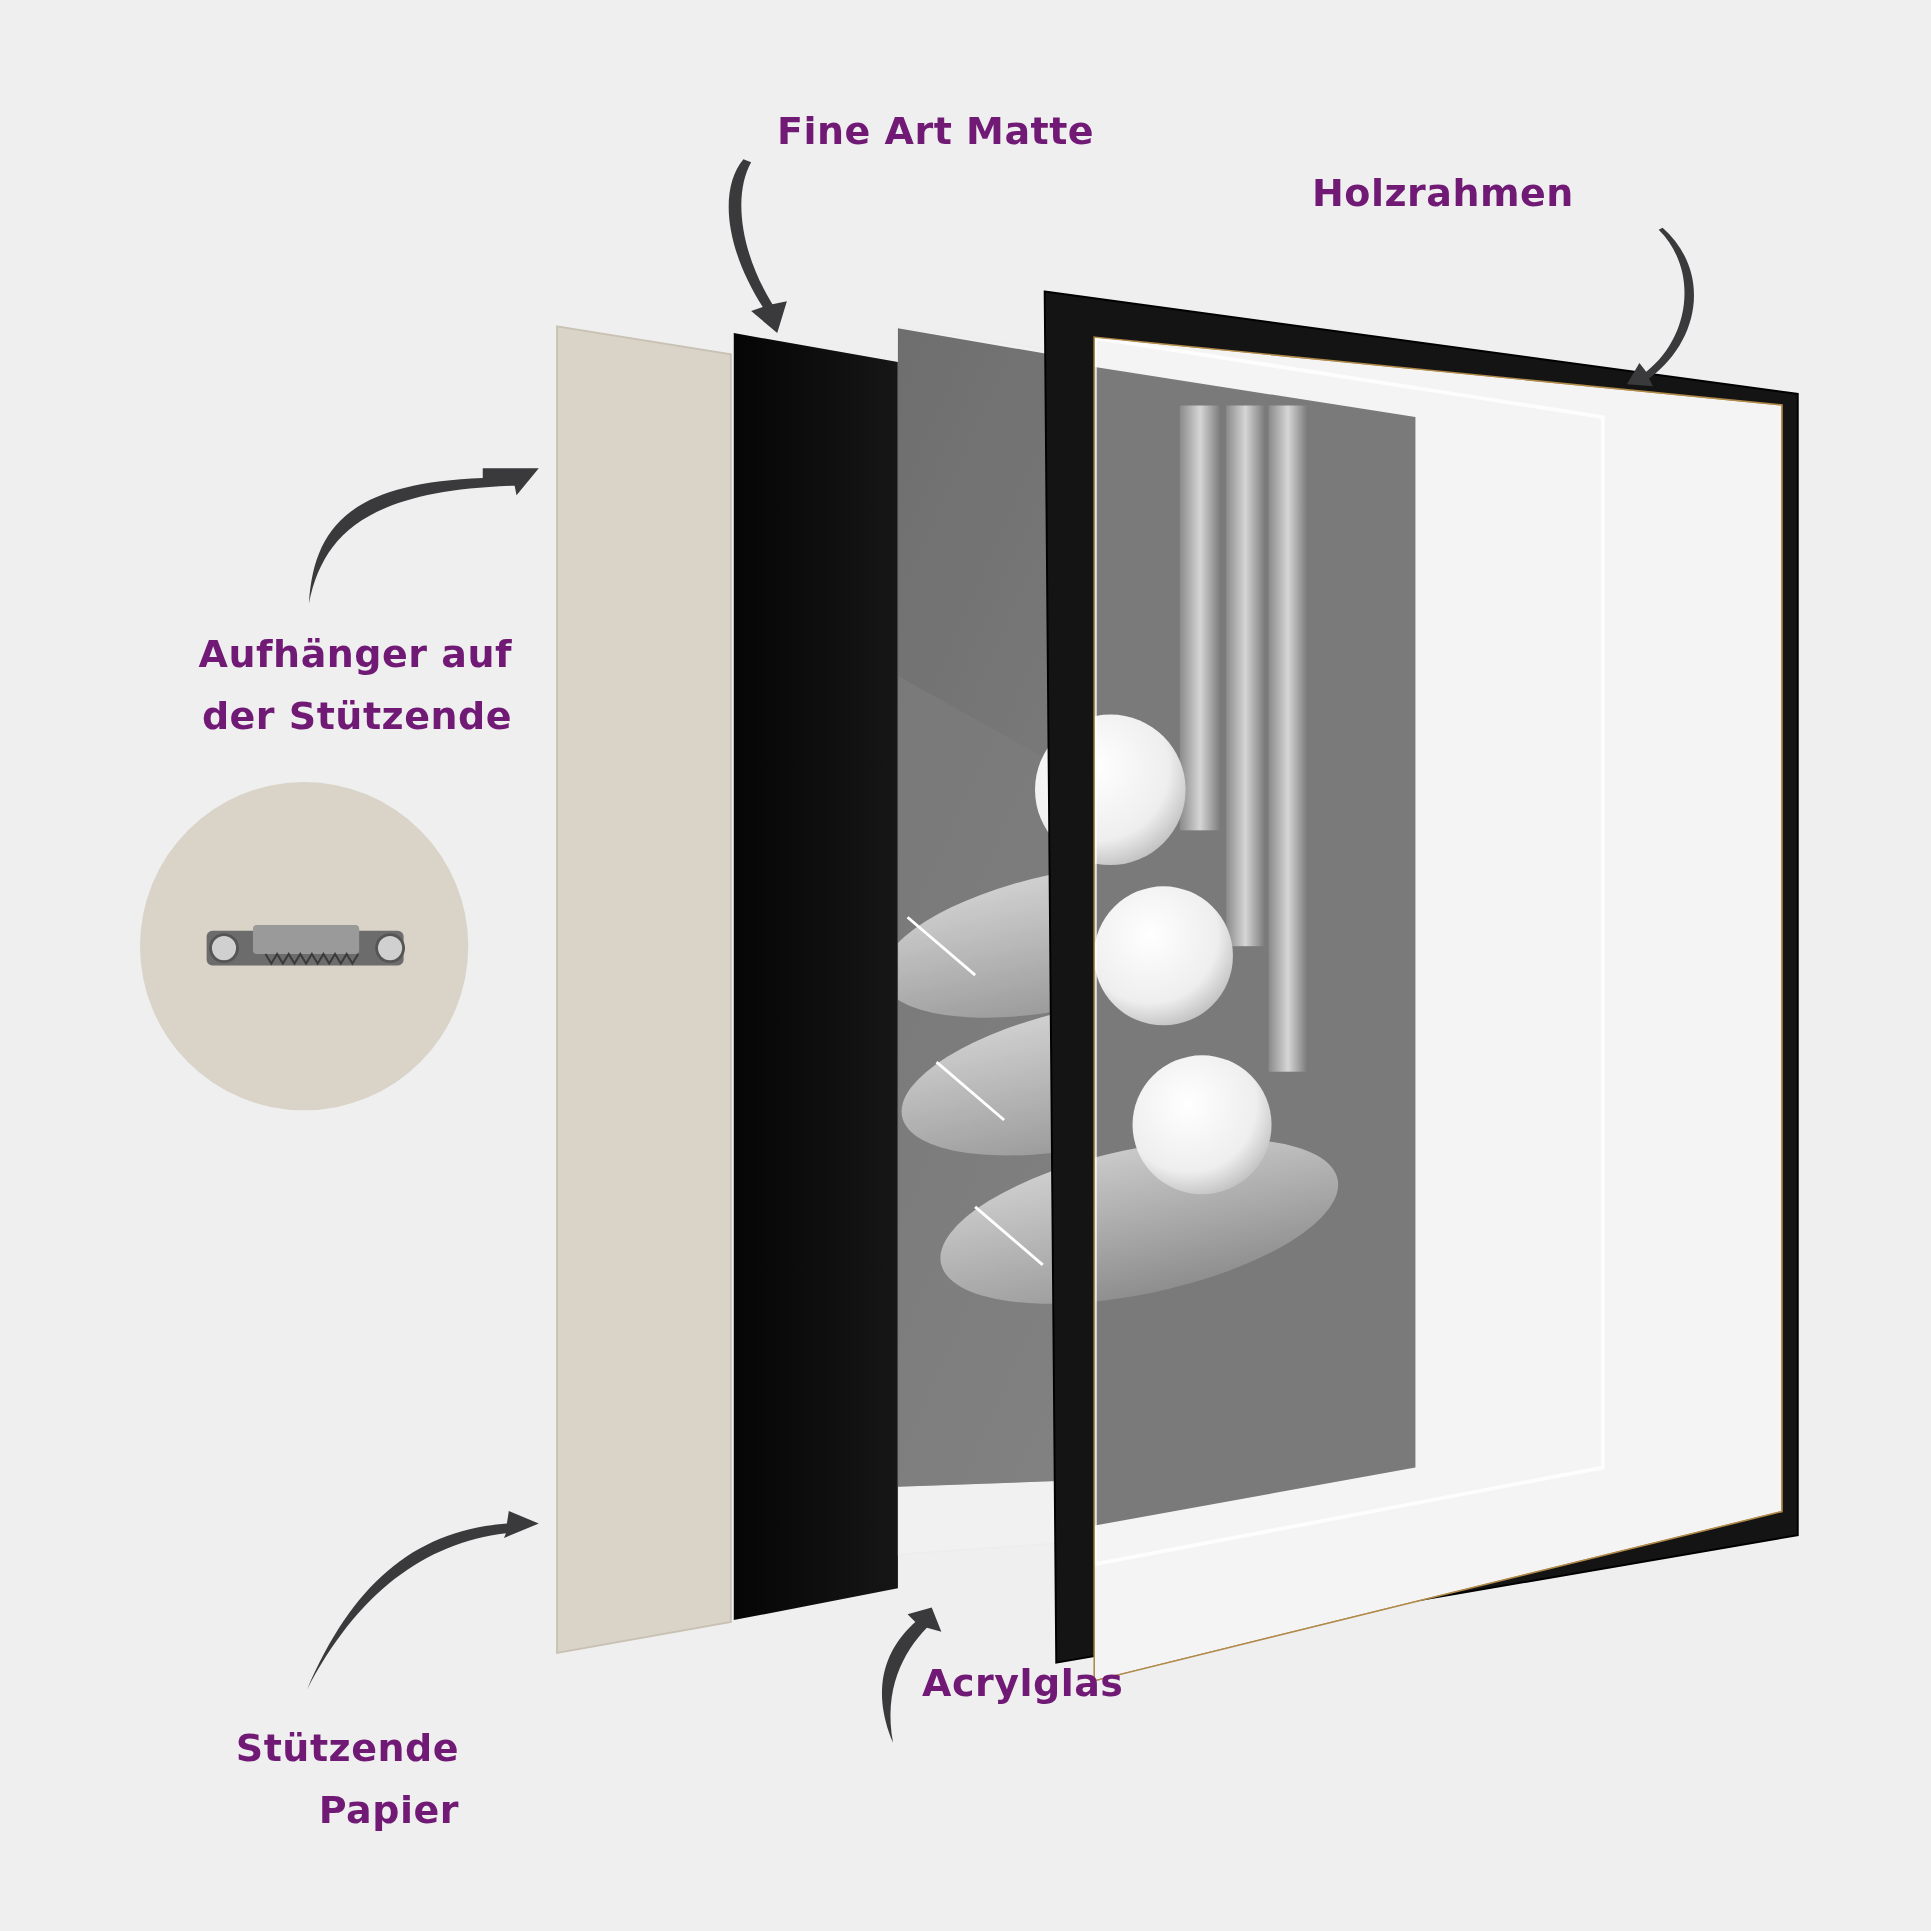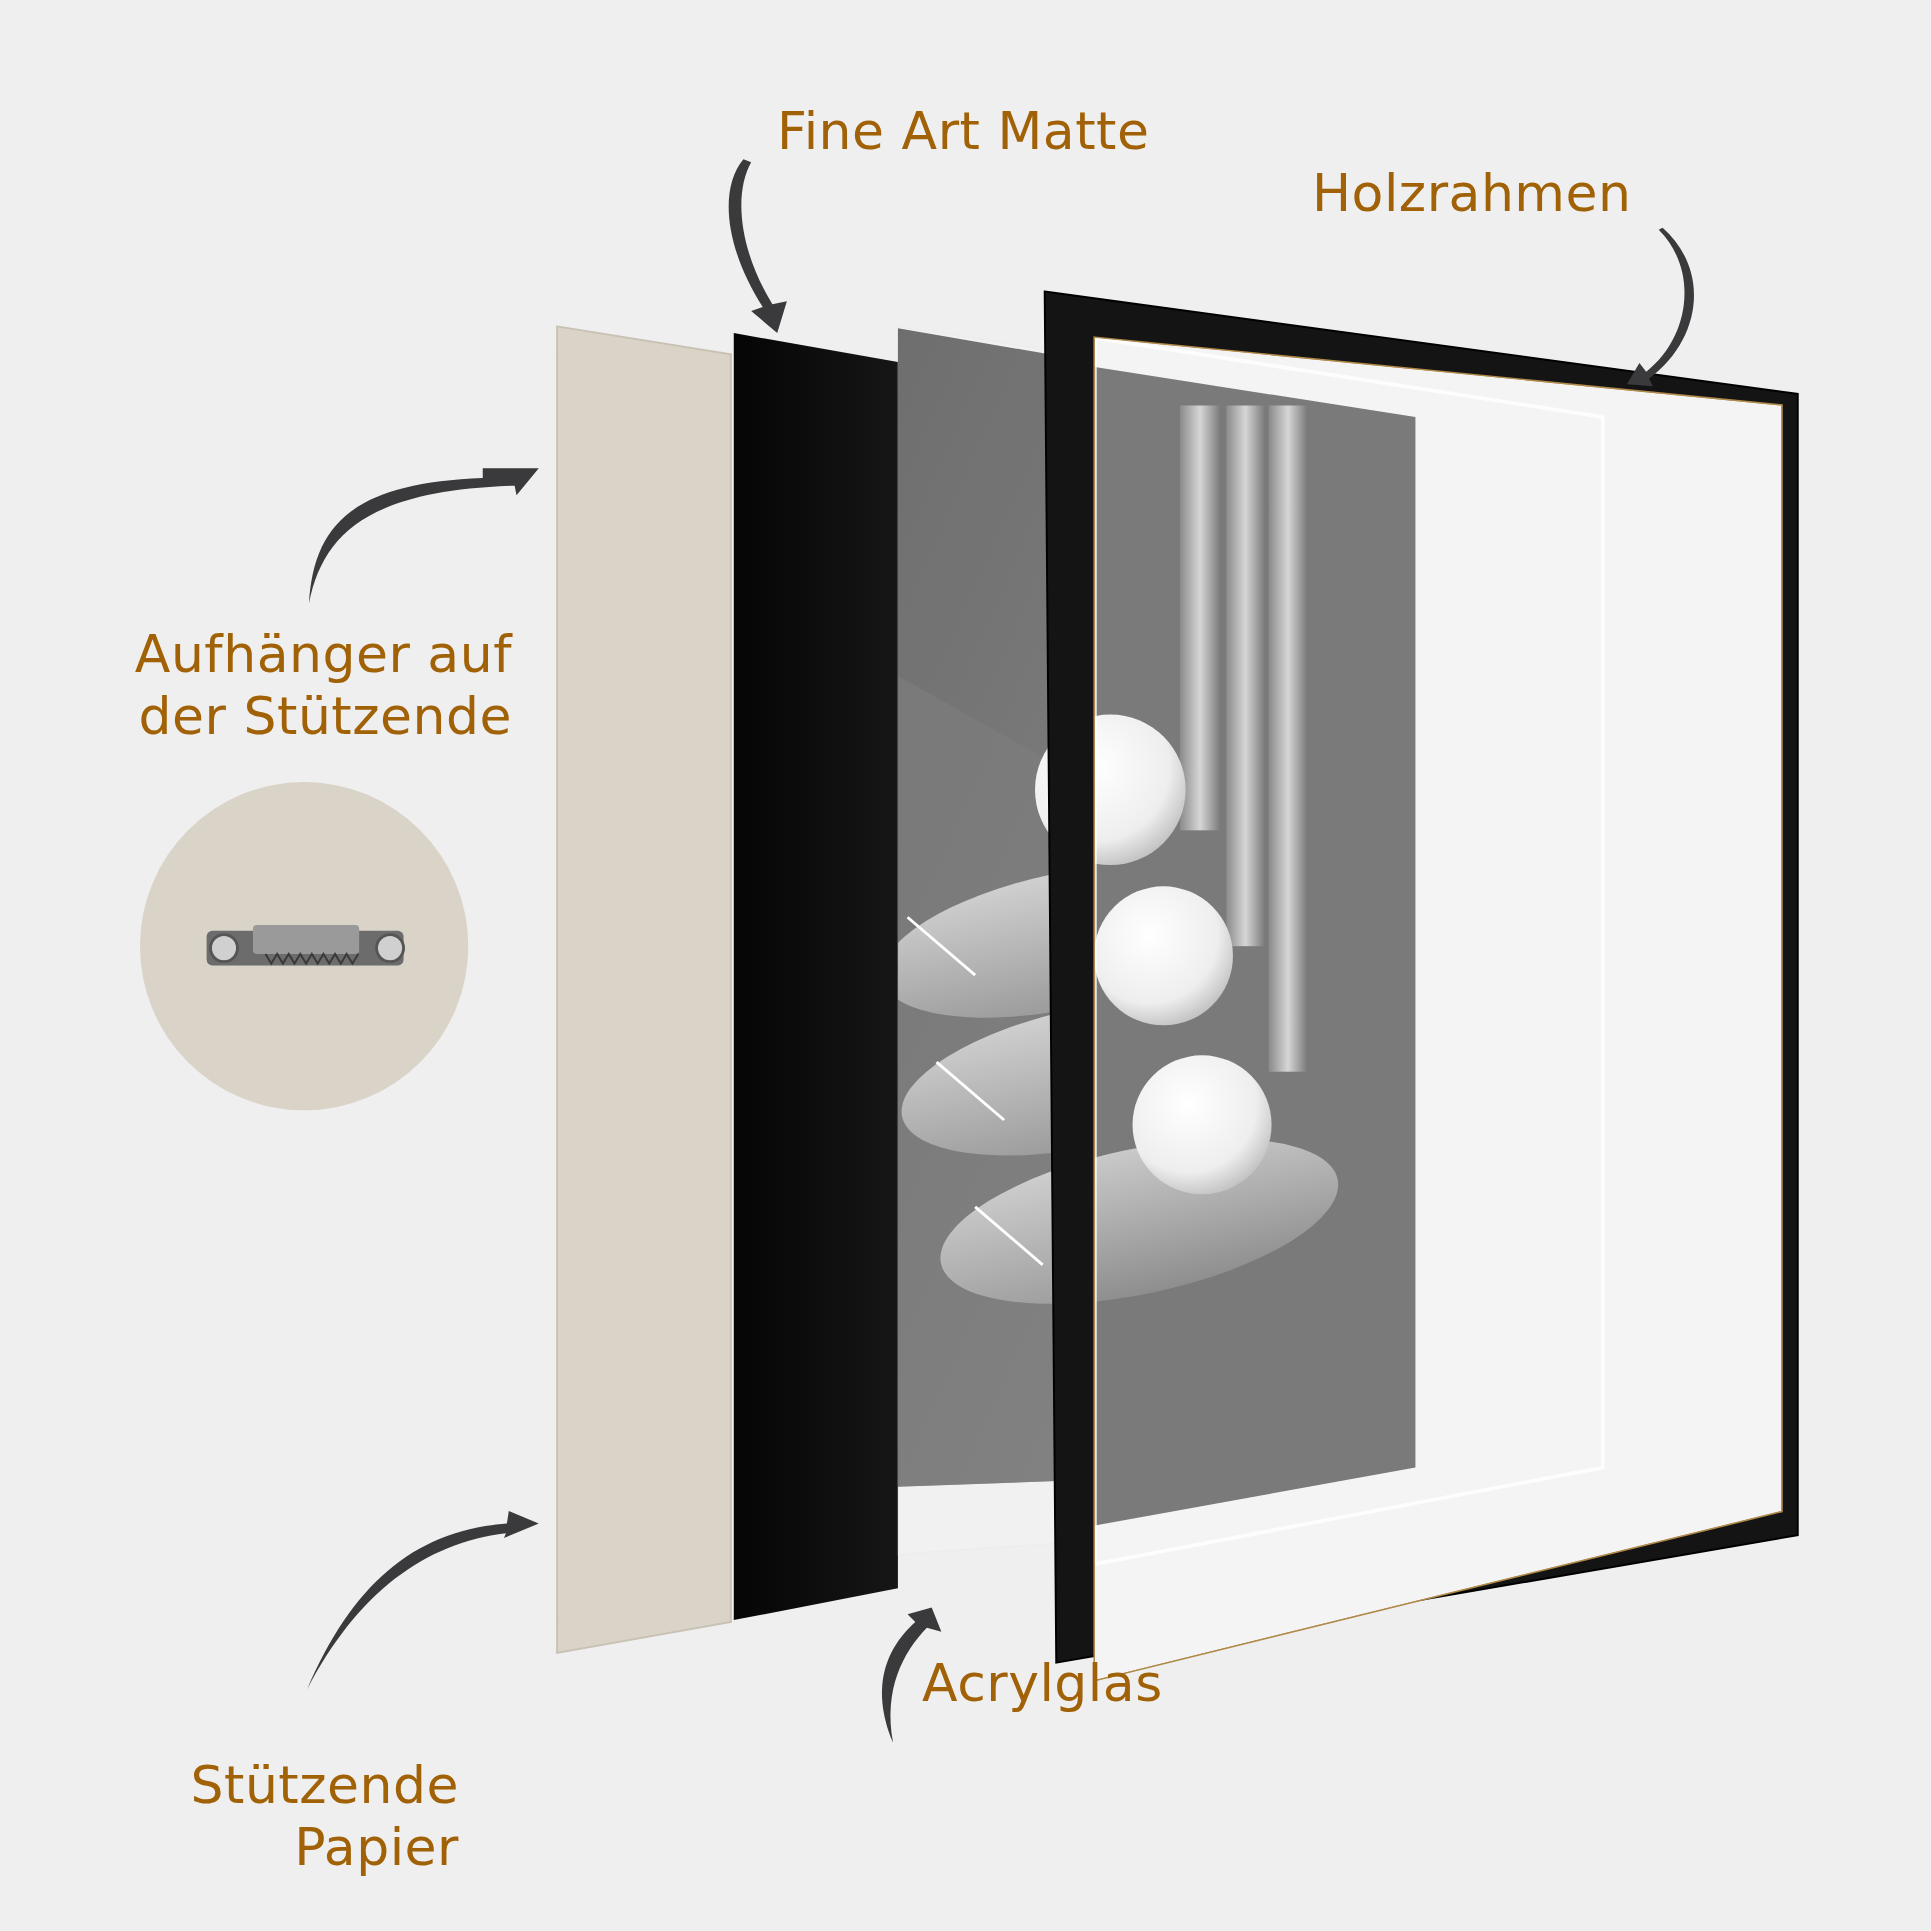--- a/index.html
+++ b/index.html
@@ -4,23 +4,23 @@
 <style>
   html, body { margin: 0; padding: 0; }
   body {
     width: 1931px; height: 1931px; overflow: hidden;
     background: #efefef;
     font-family: "DejaVu Sans", "Liberation Sans", sans-serif;
     position: relative;
   }
   .label {
     position: absolute;
-    color: #a16207;
-    font-weight: normal;
-    font-size: 52px;
+    color: #701a75;
+    font-weight: bold;
+    font-size: 38px;
     line-height: 62px;
     letter-spacing: 0.5px;
     white-space: nowrap;
   }
   .label.center { text-align: right; }
   .label span { display: block; }
   svg.scene { position: absolute; left: 0; top: 0; }
 </style>
 </head>
 <body>
@@ -143,21 +143,21 @@
 
 <div class="label" style="left:1302px; top:162px;margin-left:10px;">
   <span>Holzrahmen</span>
 </div>
 
 <div class="label center" style="left:106px; top:623px; width:406px;">
   <span>Aufhänger auf</span>
   <span>der Stützende</span>
 </div>
 
-<div class="label center" style="left:150px; top:1754px; width:309px;">
+<div class="label center" style="left:150px; top:1717px; width:309px;">
   <span>Stützende</span>
   <span>Papier</span>
 </div>
 
 <div class="label" style="left:922px; top:1652px;">
   <span>Acrylglas</span>
 </div>
 
 
 </body></html>

